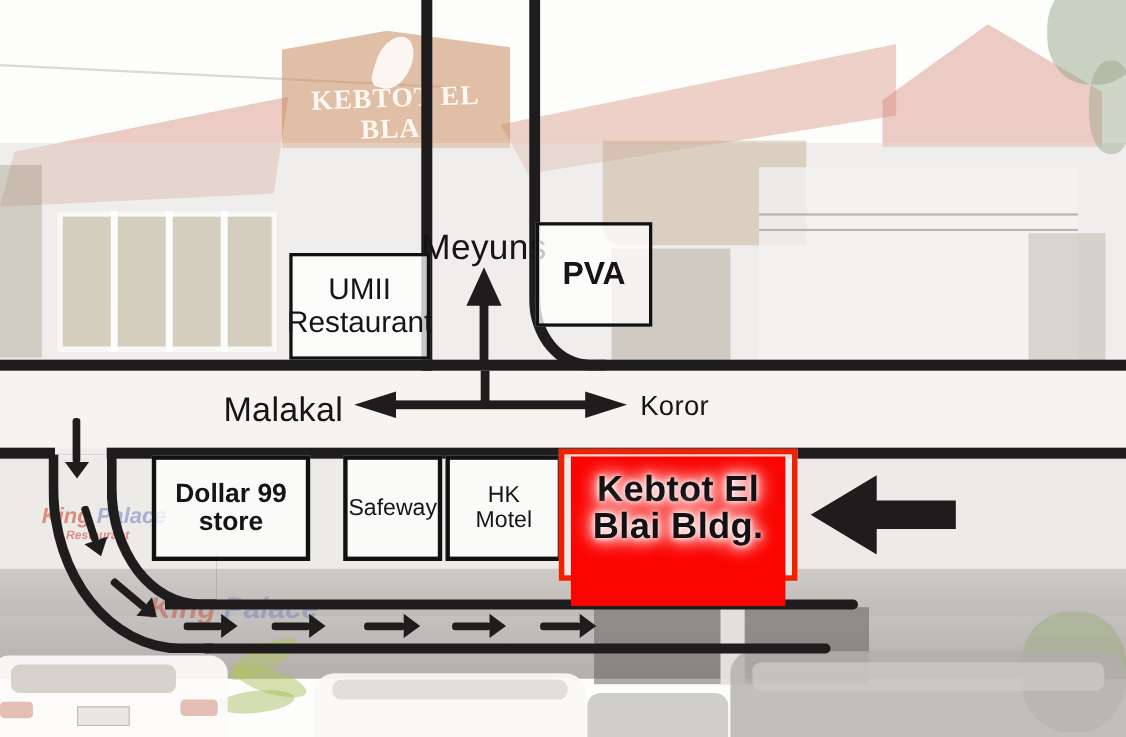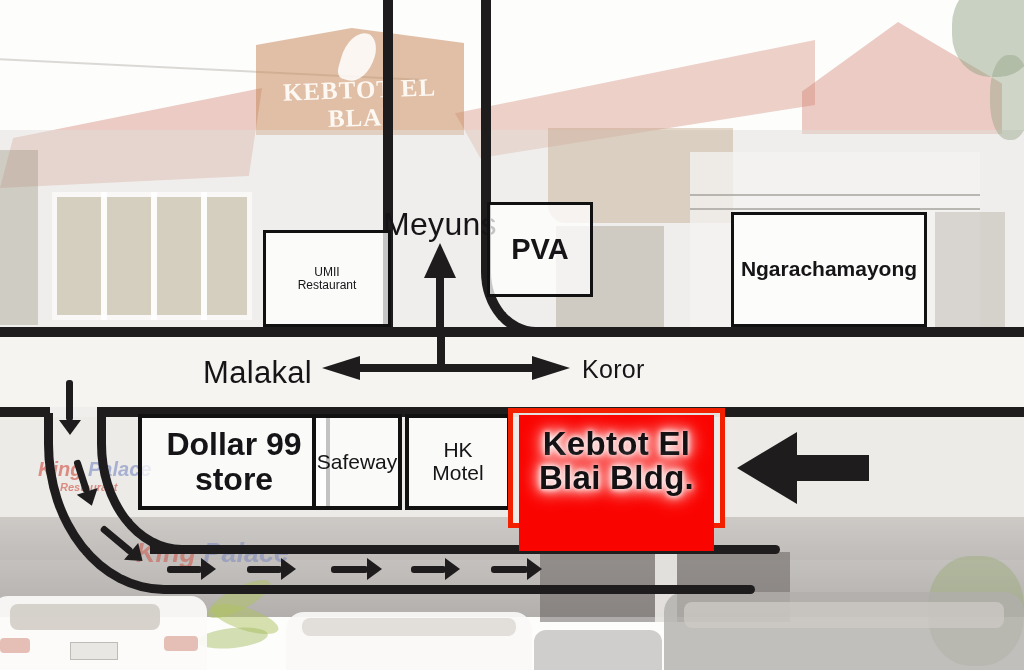--- a/index.html
+++ b/index.html
@@ -112,31 +112,28 @@
   </svg>
   <div class="road" style="left:437px;top:337px;width:8px;height:31px;"></div>
   <div class="maplabel" style="left:200px;top:355px;width:112px;text-align:right;font-size:31px;">Malakal</div>
   <svg class="abs" style="left:320px;top:354px;z-index:2;" width="252" height="28" viewBox="0 0 252 28">
     <polygon points="2,14 40,2 40,26" fill="#1e1c1d"></polygon>
     <polygon points="250,14 212,2 212,26" fill="#1e1c1d"></polygon>
     <rect x="34" y="10" width="184" height="8" fill="#1e1c1d"></rect>
   </svg>
   <div class="maplabel" style="left:582px;top:355px;width:100px;font-size:25px;">Koror</div>
 
-  <div class="mapbox" style="left:263px;top:230px;width:128px;height:97px;font-size:12px;">
+  <div class="mapbox" style="left:263px;top:230px;width:128px;height:97px;font-size:27px;">
     <div>UMII</div>
     <div>Restaurant</div>
   </div>
   <div class="mapbox" style="left:487px;top:202px;width:106px;height:95px;font-size:29px;font-weight:700;">
     <div>PVA</div>
   </div>
-  <div class="mapbox" style="left:731px;top:212px;width:196px;height:115px;font-size:21px;font-weight:600;">
-    <div>Ngarachamayong</div>
-  </div>
-  <div class="mapbox" style="left:138px;top:414px;width:192px;height:96px;font-size:32px;font-weight:700;border-width:4px;">
+  <div class="mapbox" style="left:138px;top:414px;width:144px;height:96px;font-size:24px;font-weight:700;border-width:4px;">
     <div>Dollar 99</div>
     <div>store</div>
   </div>
   <div class="mapbox" style="left:312px;top:414px;width:90px;height:96px;font-size:21px;border-width:4px;">
     <div>Safeway</div>
   </div>
   <div class="mapbox" style="left:405px;top:414px;width:106px;height:96px;font-size:21px;border-width:4px;">
     <div>HK</div>
     <div>Motel</div>
   </div>

